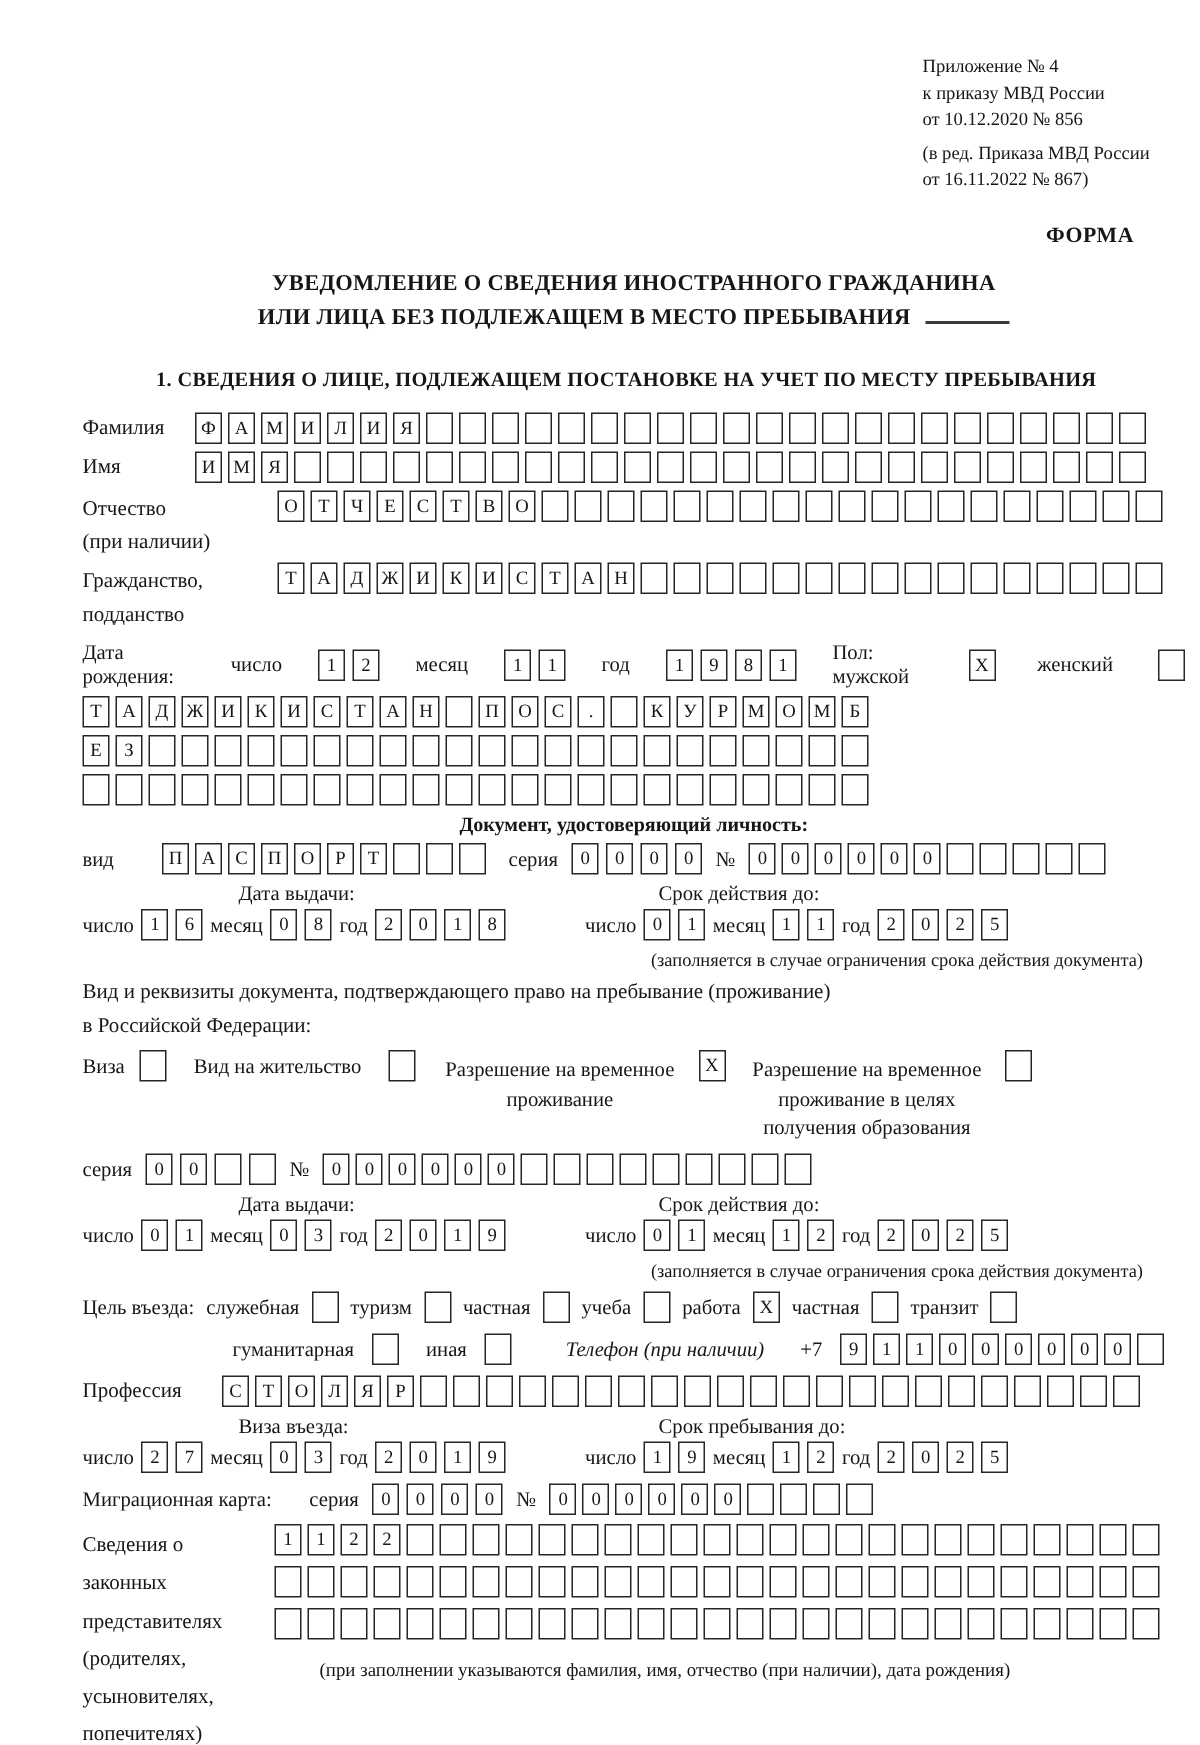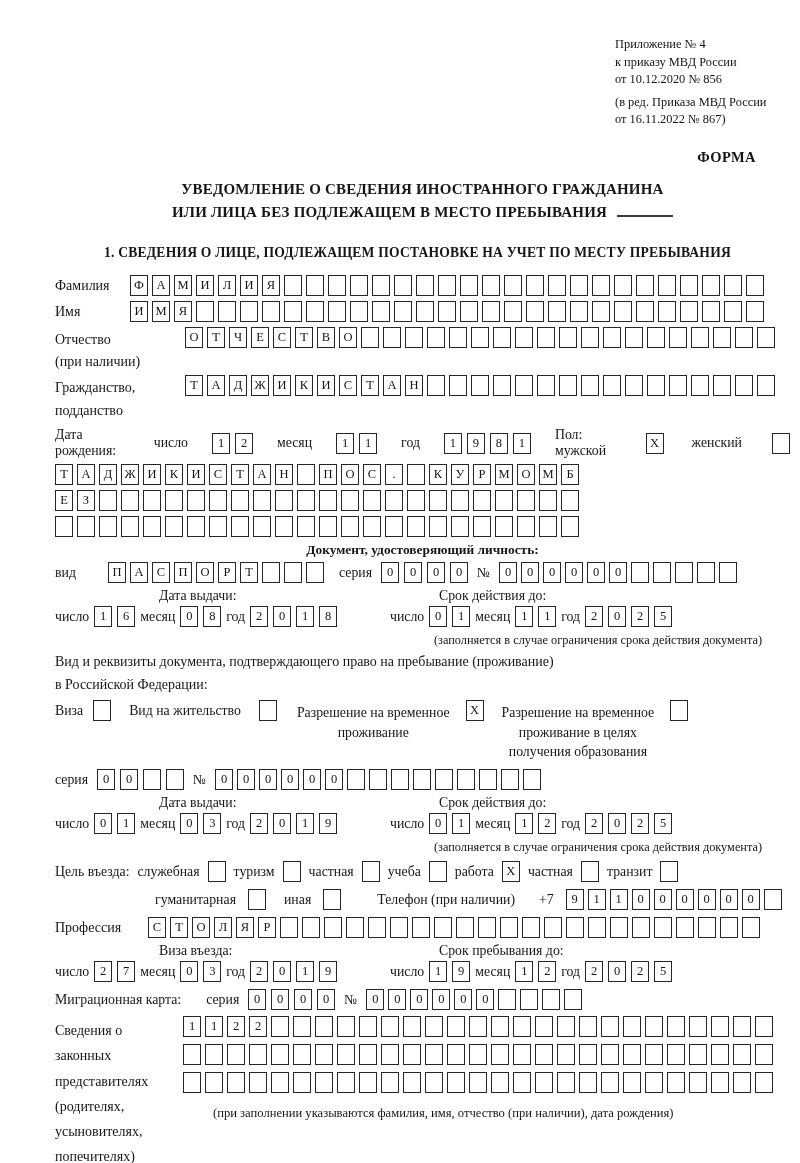--- a/index.html
+++ b/index.html
@@ -540,21 +540,21 @@
 
   <div class="frow center" style="gap:12px; margin-left:100px; margin-top:7px; font-size:13.8px;">
     <span>гуманитарная</span>
     <span class="boxes">
         <span class="box"></span>
       </span>
     <span style="margin-left:6px;">иная</span>
     <span class="boxes">
         <span class="box"></span>
       </span>
-    <span style="margin-left:24px;">Телефон (при наличии)</span>
+    <span style="margin-left:24px;font-style:italic;">Телефон (при наличии)</span>
     <span style="margin-left:12px;">+7</span>
     <span class="boxes">
         <span class="box">9</span>
         <span class="box">1</span>
         <span class="box">1</span>
         <span class="box">0</span>
         <span class="box">0</span>
         <span class="box">0</span>
         <span class="box">0</span>
         <span class="box">0</span>

